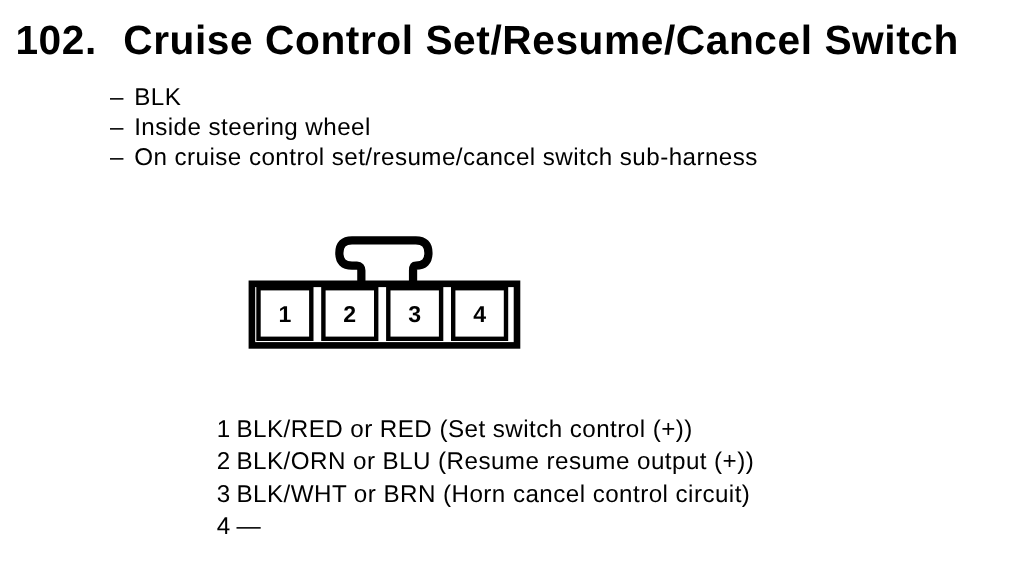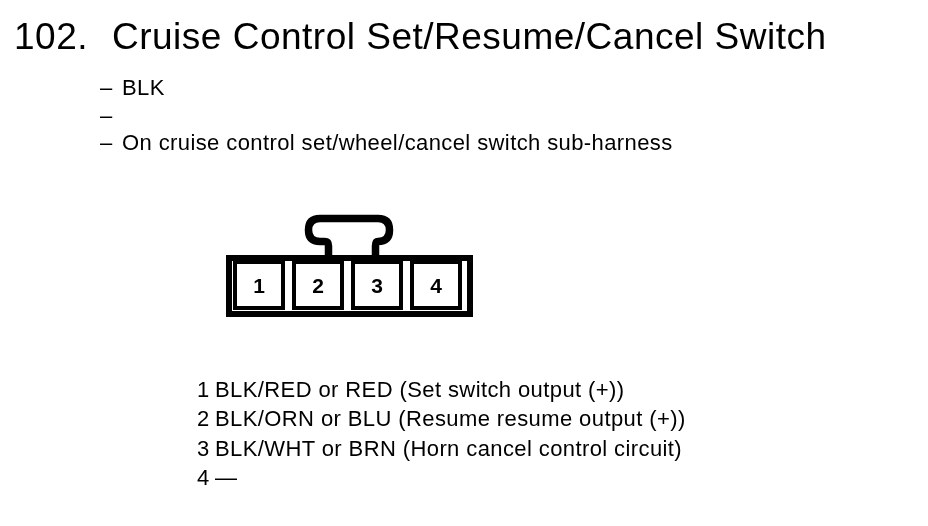--- a/index.html
+++ b/index.html
@@ -13,21 +13,21 @@
     overflow: hidden;
   }
   .page { position: absolute; inset: 0; background: #ffffff; }
 
   
   .title {
     position: absolute;
     left: 14px; top: 18px;
     display: flex;
     font-size: 37px;
-    font-weight: normal;
+    font-weight: bold;
     line-height: 1;
     letter-spacing: 0.5px;
     white-space: nowrap;
   }
   .title-num { width: 72px; }
   .title-text { margin-left: 26px; }
 
   
   .notes {
     position: absolute;
@@ -73,24 +73,25 @@
     <span class="title-text">Cruise Control Set/Resume/Cancel Switch</span>
   </div>
 
   <div class="notes">
     <div class="note-row">
       <span class="note-dash">–</span>
       <span>BLK</span>
     </div>
     <div class="note-row">
       <span class="note-dash">–</span>
+      <span>Inside steering wheel</span>
     </div>
     <div class="note-row">
       <span class="note-dash">–</span>
-      <span>On cruise control set/wheel/cancel switch sub-harness</span>
+      <span>On cruise control set/resume/cancel switch sub-harness</span>
     </div>
   </div>
 
   <svg class="connector-svg" viewBox="200 208 280 114" xmlns="http://www.w3.org/2000/svg">
 
     <path d="M 328.5 258 V 246 Q 328.5 241.5 324.5 241.5 H 320
              Q 308.5 241.5 308.5 230 Q 308.5 218.5 320 218.5
              H 378 Q 389.5 218.5 389.5 230 Q 389.5 241.5 378 241.5
              Q 375.5 241.5 375.5 246 V 258" fill="none" stroke="#000000" stroke-width="7.5"></path>
 
@@ -103,21 +104,21 @@
 
     <text class="cavity-num" x="259" y="292.5" text-anchor="middle">1</text>
     <text class="cavity-num" x="318" y="292.5" text-anchor="middle">2</text>
     <text class="cavity-num" x="377" y="292.5" text-anchor="middle">3</text>
     <text class="cavity-num" x="436" y="292.5" text-anchor="middle">4</text>
   </svg>
 
   <div class="pinout">
     <div class="pin-row">
       <span class="pin-num">1</span>
-      <span class="pin-desc">BLK/RED or RED (Set switch output (+))</span>
+      <span class="pin-desc">BLK/RED or RED (Set switch control (+))</span>
     </div>
     <div class="pin-row">
       <span class="pin-num">2</span>
       <span class="pin-desc">BLK/ORN or BLU (Resume resume output (+))</span>
     </div>
     <div class="pin-row">
       <span class="pin-num">3</span>
       <span class="pin-desc">BLK/WHT or BRN (Horn cancel control circuit)</span>
     </div>
     <div class="pin-row">

